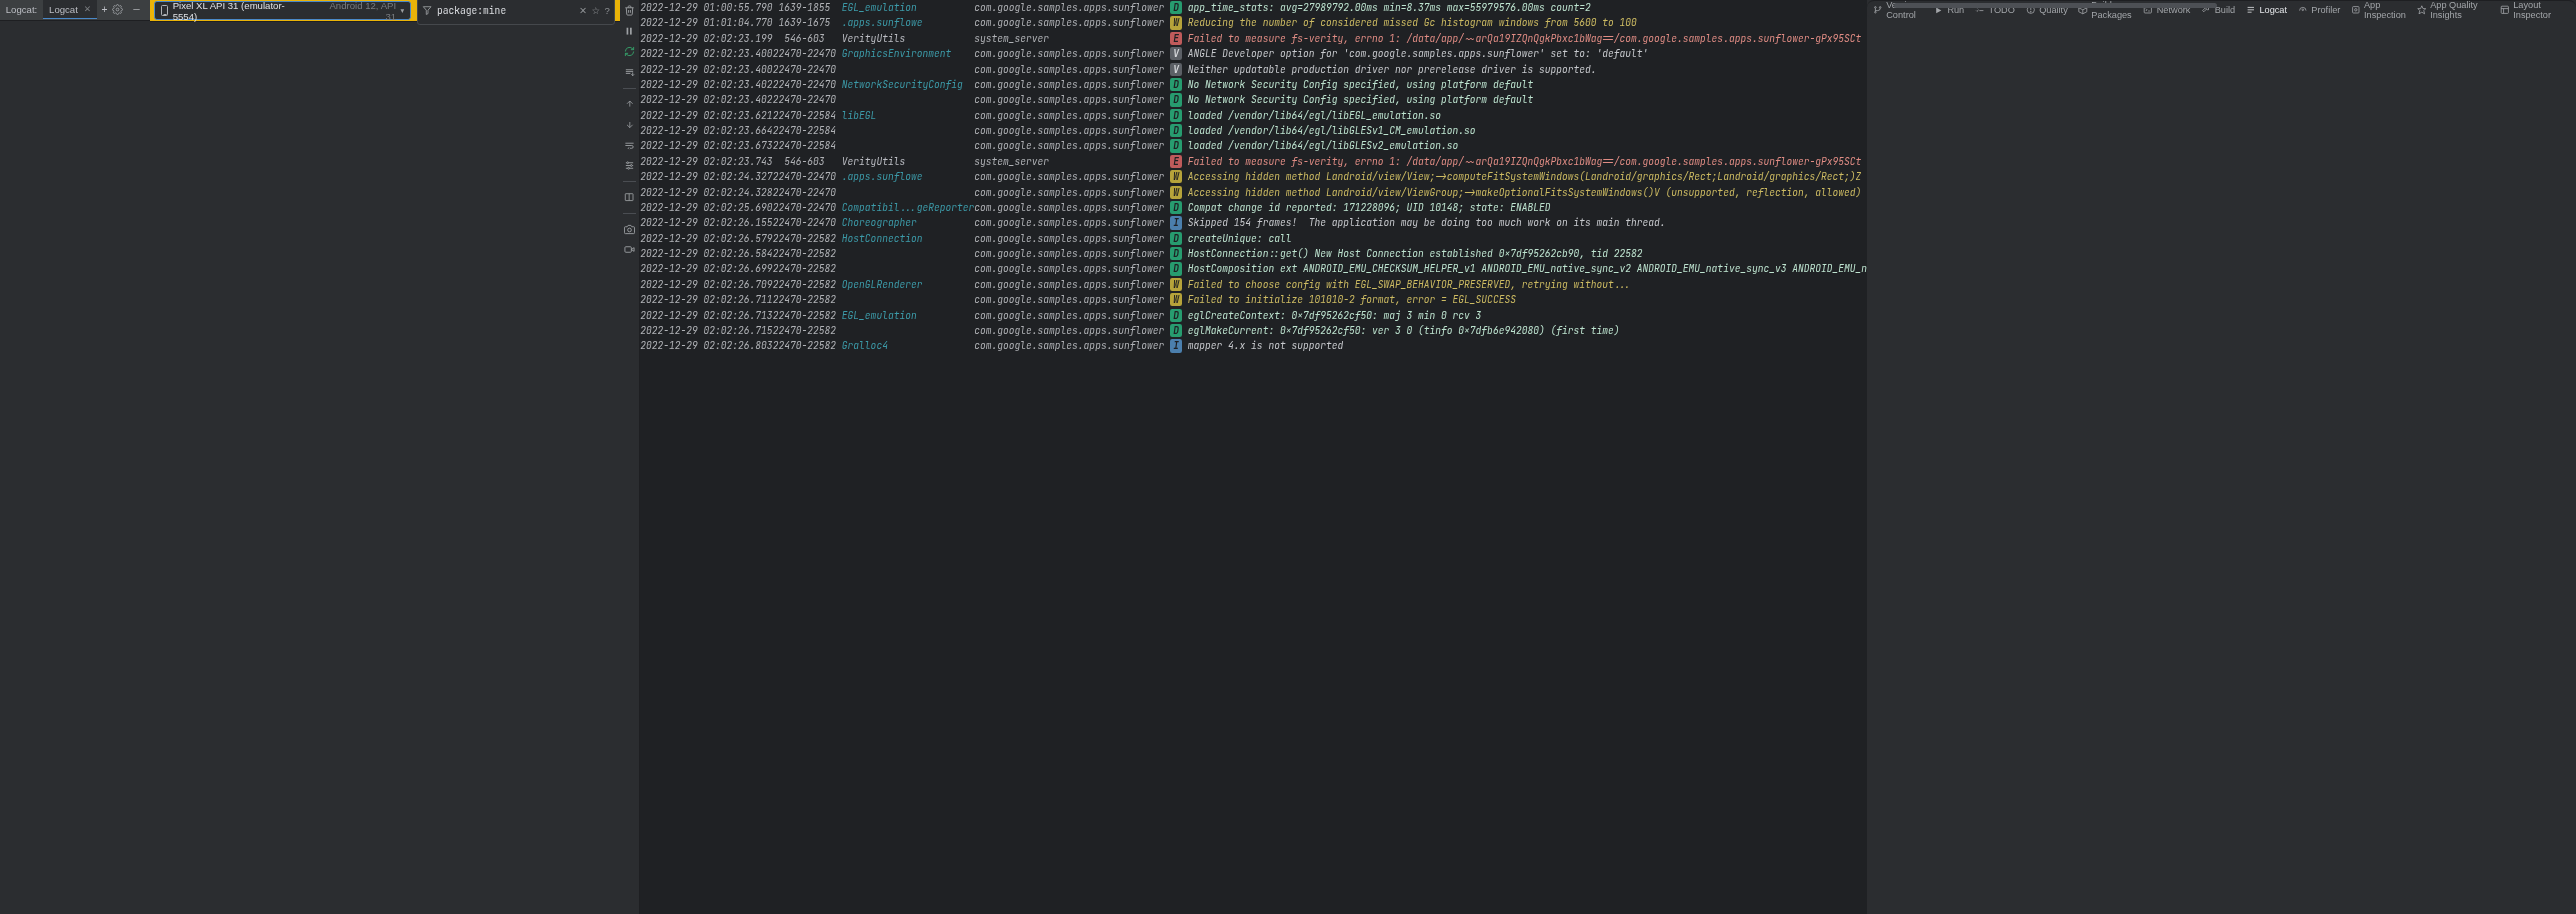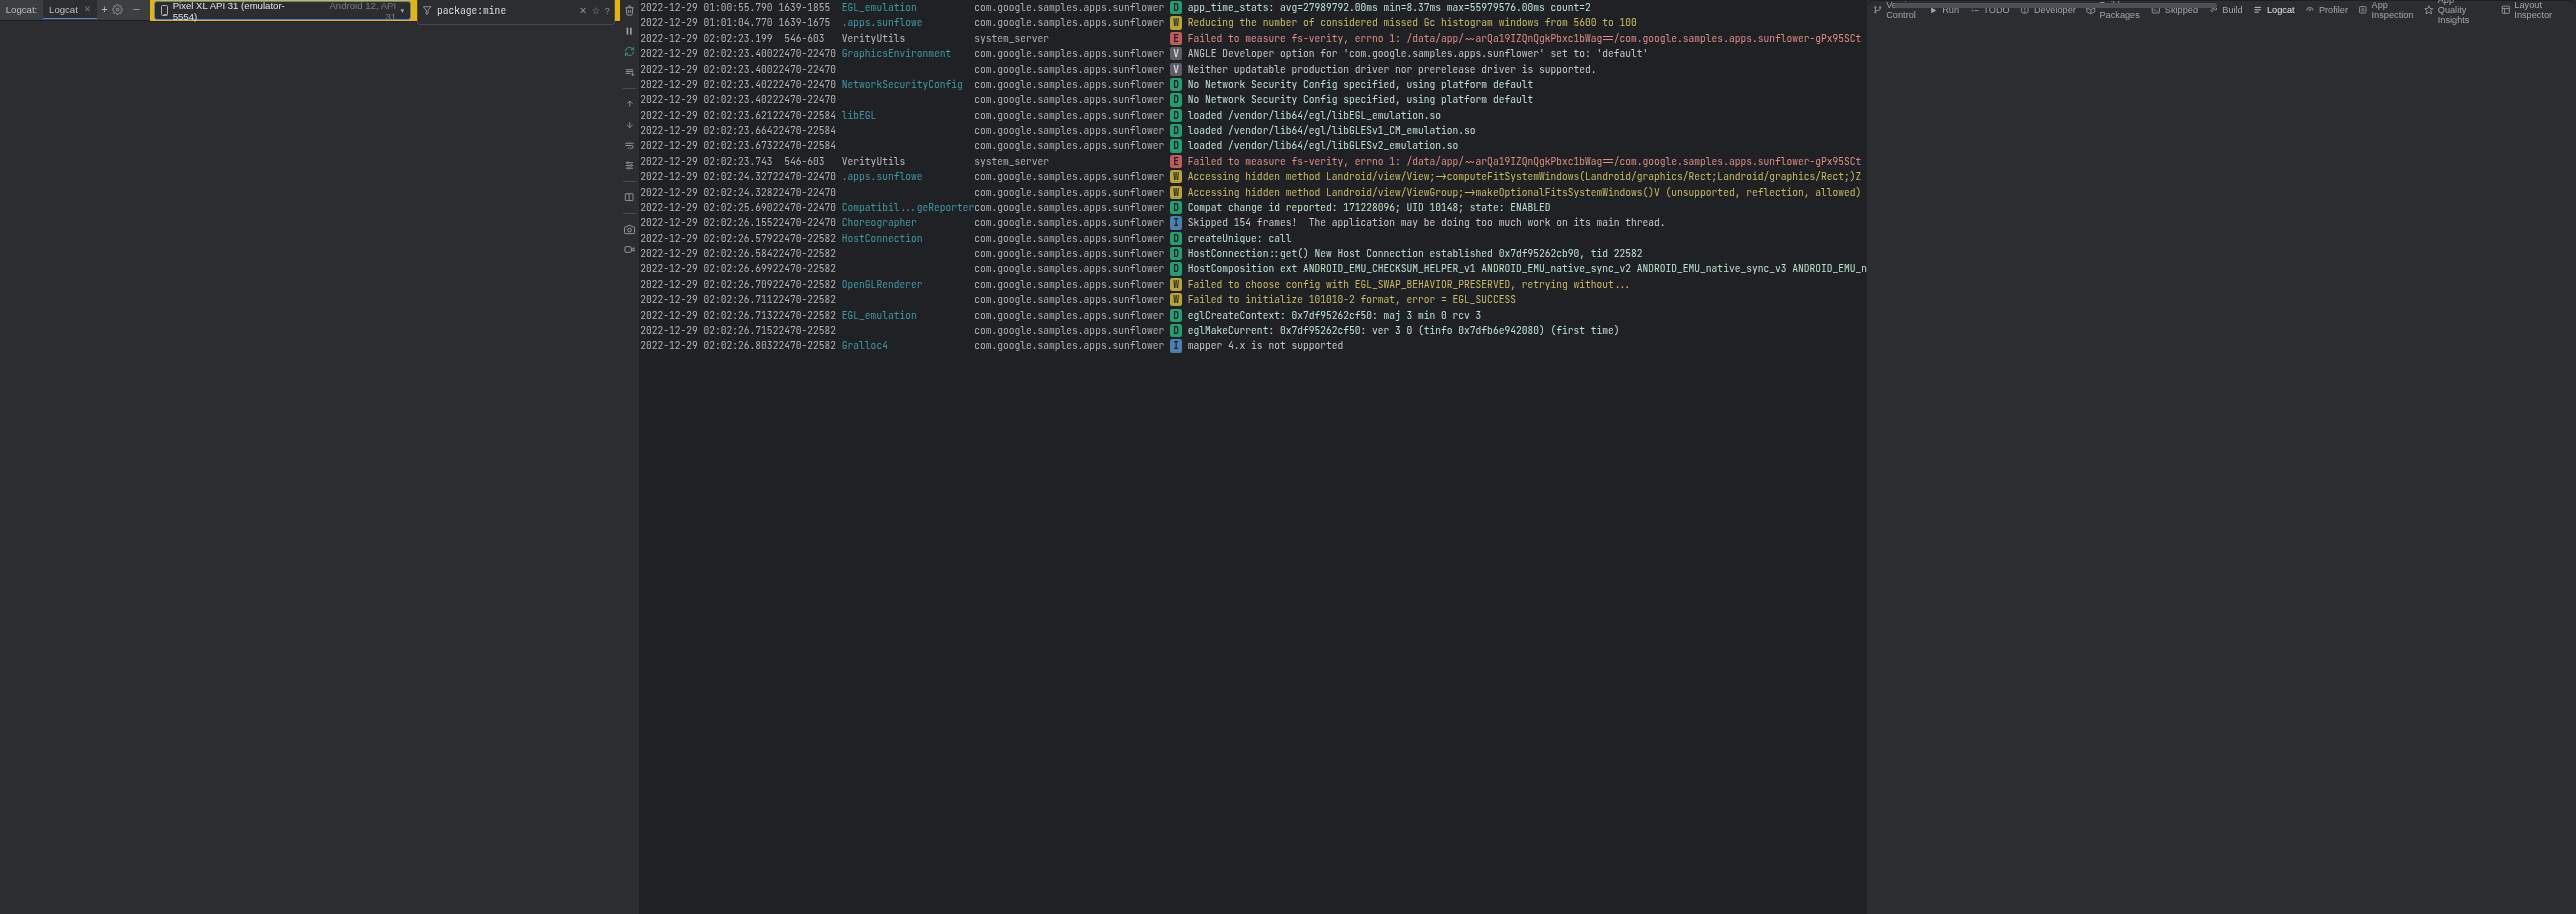--- a/index.html
+++ b/index.html
@@ -63,21 +63,21 @@
   }
   .filter-input input {
     flex: 1; background: transparent; border: none; outline: none;
     color: #dcdee2; font-family: "JetBrains Mono", "Consolas", monospace;
     font-size: 9.6px;
   }
   .filter-input .trail { display: flex; gap: 4.4px; color: #8e9194; }
   .filter-input .trail span { cursor: pointer; }
 
   
-  .body { flex: 1; display: flex; min-height: 0; }
+  .body { flex: 1; display: flex; min-height: 0; font-style: italic; }
   .gutter {
     width: 20.6px; background: #2b2d30;
     border-right: 0.7px solid #1e1f22;
     display: flex; flex-direction: column; align-items: center;
     padding-top: 4.4px; gap: 7.3px;
   }
   .gutter .gicon { width: 13.2px; height: 13.2px; display:flex; align-items:center; justify-content:center; color:#8e9194; }
   .gutter .divider { width: 13.2px; border-top: 0.7px solid #4a4d52; margin: 1.5px 0; }
 
   .logwrap { flex: 1; overflow: auto; background: #1f2124; }
@@ -307,41 +307,41 @@
           <span>TODO</span>
         </div>
         <div class="sbtn">
           <span class="sicon">
             <svg width="9.6" height="9.6" viewBox="0 0 24 24" fill="none" stroke="currentColor" stroke-width="2">
               <circle cx="12" cy="12" r="9"></circle>
               <line x1="12" y1="7" x2="12" y2="13"></line>
               <circle cx="12" cy="17" r="1" fill="currentColor"></circle>
             </svg>
           </span>
-          <span>Developer</span>
+          <span>Quality</span>
         </div>
         <div class="sbtn">
           <span class="sicon">
             <svg width="9.6" height="9.6" viewBox="0 0 24 24" fill="none" stroke="currentColor" stroke-width="2">
               <path d="M12 2 2 7v10l10 5 10-5V7z"></path>
               <path d="M2 7l10 5 10-5"></path>
               <path d="M12 22V12"></path>
             </svg>
           </span>
           <span>Build Packages</span>
         </div>
         <div class="sbtn">
           <span class="sicon">
             <svg width="9.6" height="9.6" viewBox="0 0 24 24" fill="none" stroke="currentColor" stroke-width="2">
               <rect x="3" y="4" width="18" height="16" rx="2"></rect>
               <polyline points="7 9 10 12 7 15"></polyline>
               <line x1="13" y1="15" x2="17" y2="15"></line>
             </svg>
           </span>
-          <span>Skipped</span>
+          <span>Network</span>
         </div>
         <div class="sbtn">
           <span class="sicon">
             <svg width="9.6" height="9.6" viewBox="0 0 24 24" fill="none" stroke="currentColor" stroke-width="2">
               <path d="M14 4l6 6-3 3-6-6z"></path>
               <path d="M11 7L4 14l3 3 7-7"></path>
             </svg>
           </span>
           <span>Build</span>
         </div>

